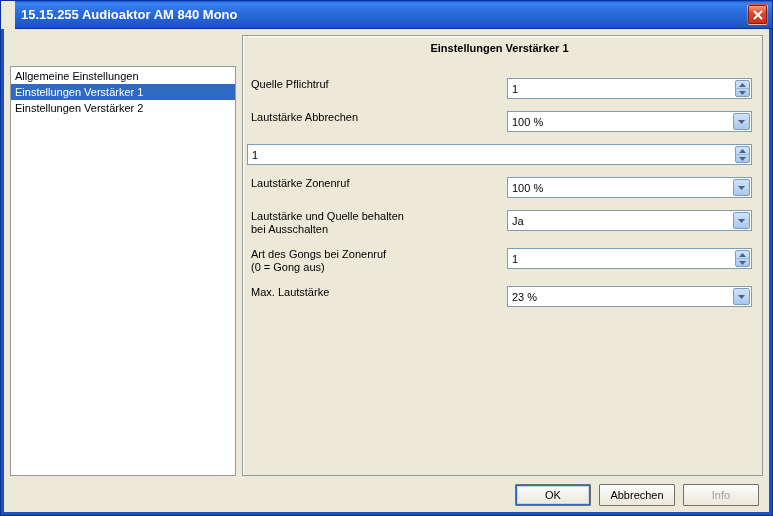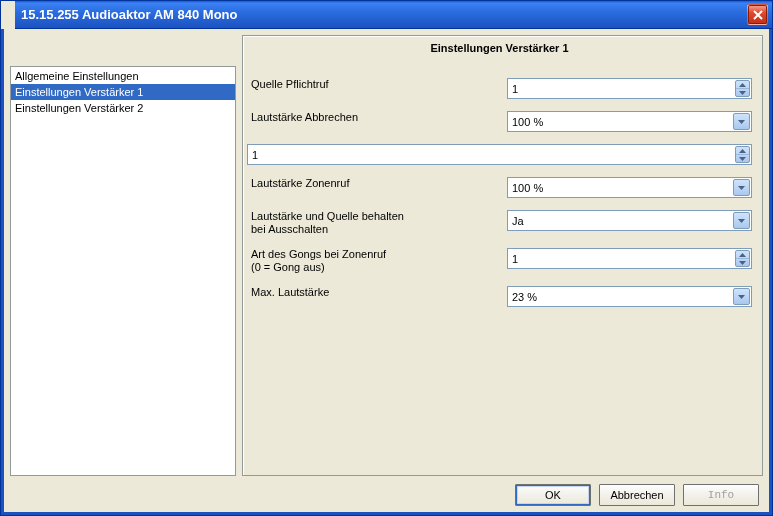--- a/index.html
+++ b/index.html
@@ -123,21 +123,21 @@
   }
   .btn {
     width: 76px; height: 22px;
     border: 1px solid #707070;
     border-radius: 1px;
     background: linear-gradient(to bottom,#fdfdfd,#f2f1ea 50%,#ece9d8);
     text-align: center;
     line-height: 20px;
   }
   .btn.default { box-shadow: 0 0 0 1px #316ac5 inset, 0 0 0 2px #c2d5f3 inset; }
-  .btn.disabled { color: #a0a0a0; font-family: Liberation Mono, monospace; }
+  .btn.disabled { color: #a0a0a0; }
 </style>
 </head>
 <body>
 
 <div class="window">
 
   <div class="titlebar">
     <span>15.15.255 Audioaktor AM 840 Mono</span>
     <div class="close-btn">
       <svg viewBox="0 0 10 10">

